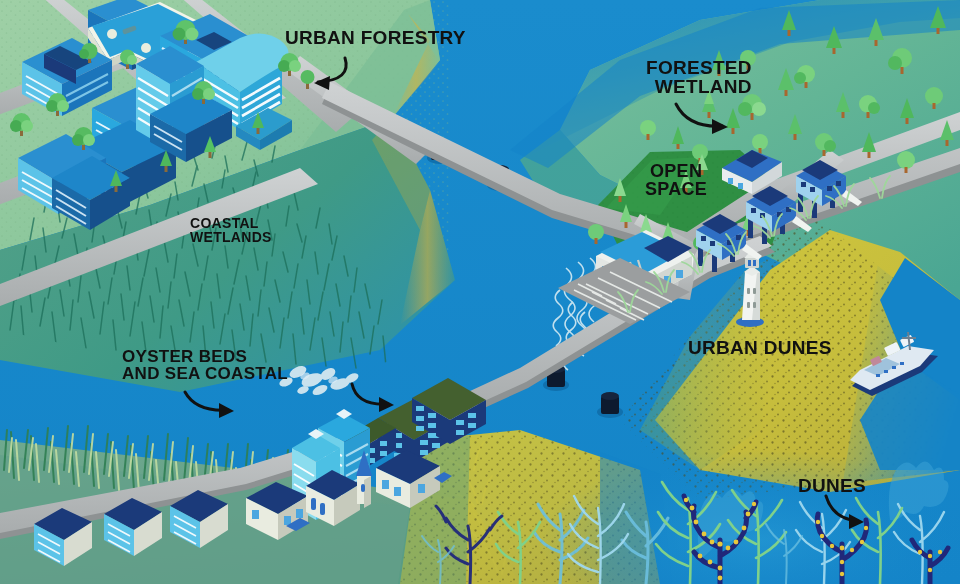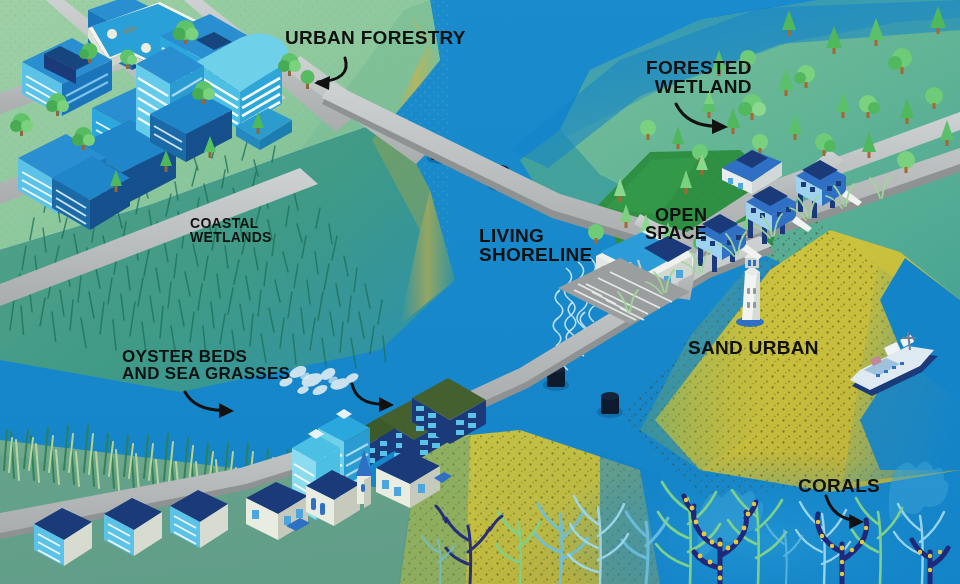--- a/index.html
+++ b/index.html
@@ -960,24 +960,22 @@
         <path d="M849 514 L864 522 L849 529" fill="#111111" stroke="none"></path>
       </g>
     </g>
 
   </g>
 </svg>
 
 <div class="lbl" style="left:285px;top:28px;font-size:19px;">URBAN FORESTRY</div>
 <div class="lbl" style="left:646px;top:58px;font-size:19px;text-align:right;">FORESTED
 WETLAND</div>
-<div class="lbl" style="left:645px;top:162px;font-size:18px;text-align:right;margin-top:44px;">OPEN
+<div class="lbl" style="left:645px;top:162px;font-size:18px;text-align:center;">OPEN
 SPACE</div>
 <div class="lbl" style="left:190px;top:216px;font-size:14px;text-align:left;">COASTAL
 WETLANDS</div>
-<div class="lbl" style="left:479px;top:226px;font-size:19px;text-align:left;">LIVING
-SHORELINE</div>
-<div class="lbl" style="left:688px;top:338px;font-size:19px;text-align:left;">SAND URBAN</div>
+<div class="lbl" style="left:688px;top:338px;font-size:19px;text-align:left;">URBAN DUNES</div>
 <div class="lbl" style="left:122px;top:348px;font-size:17px;text-align:left;">OYSTER BEDS
-AND SEA GRASSES</div>
-<div class="lbl" style="left:798px;top:476px;font-size:19px;text-align:left;">CORALS</div>
+AND SEA COASTAL</div>
+<div class="lbl" style="left:798px;top:476px;font-size:19px;text-align:left;">DUNES</div>
 
 </div>
 
 </body></html>

